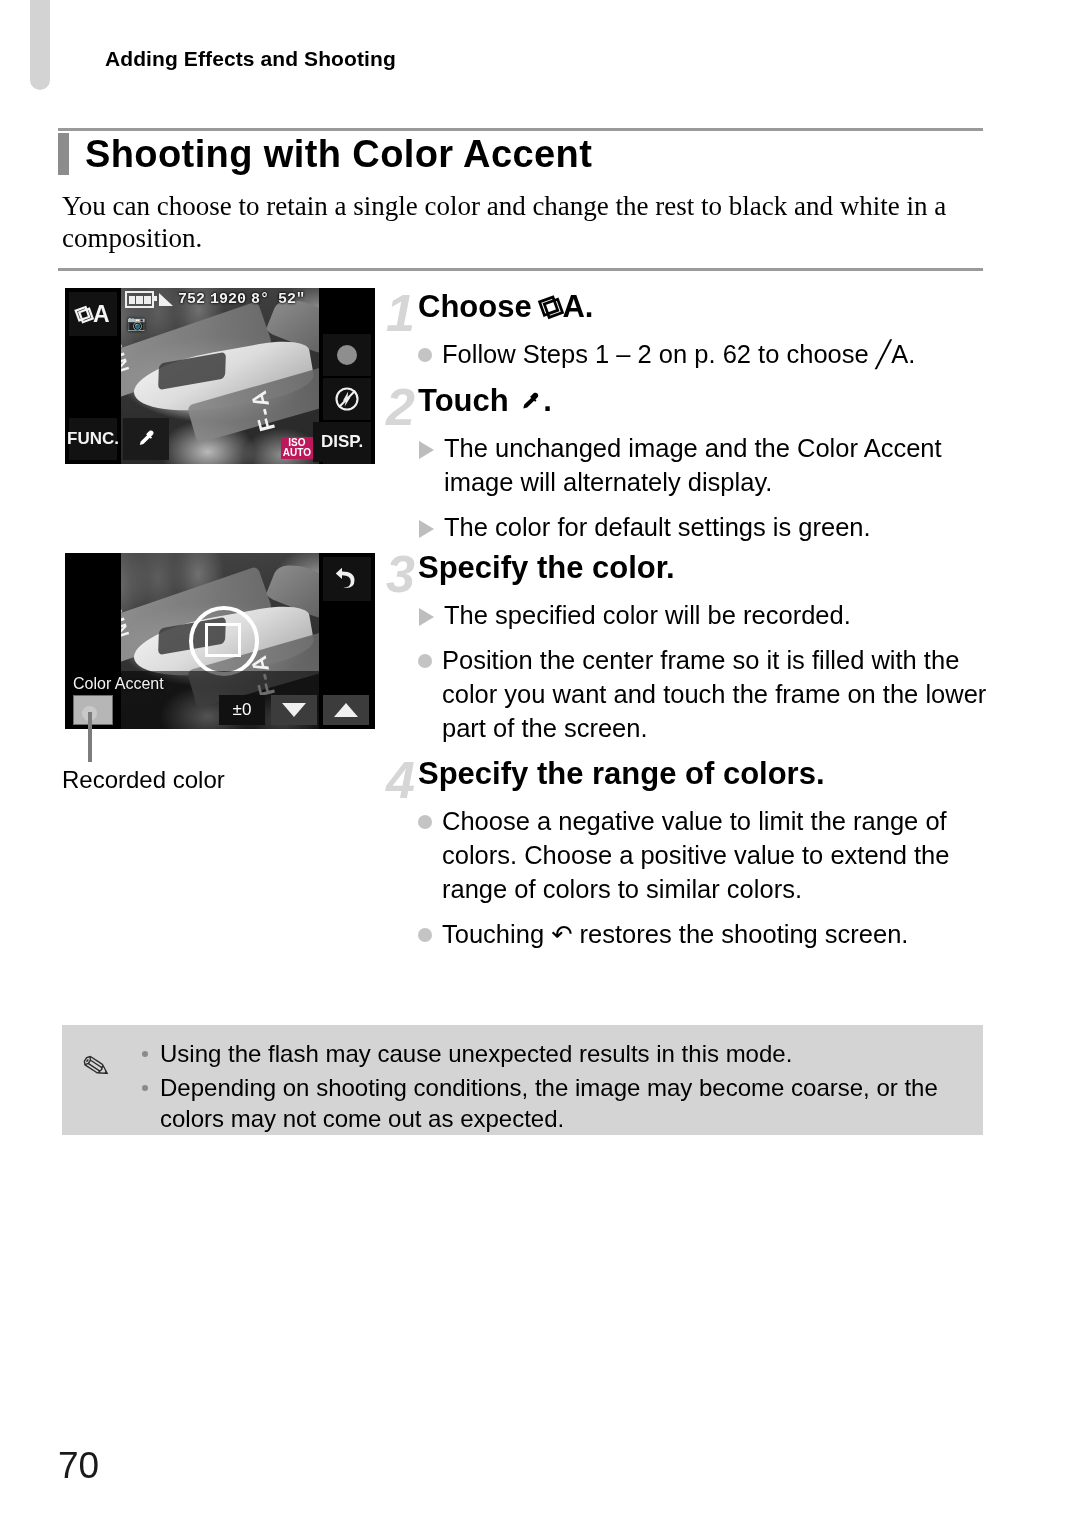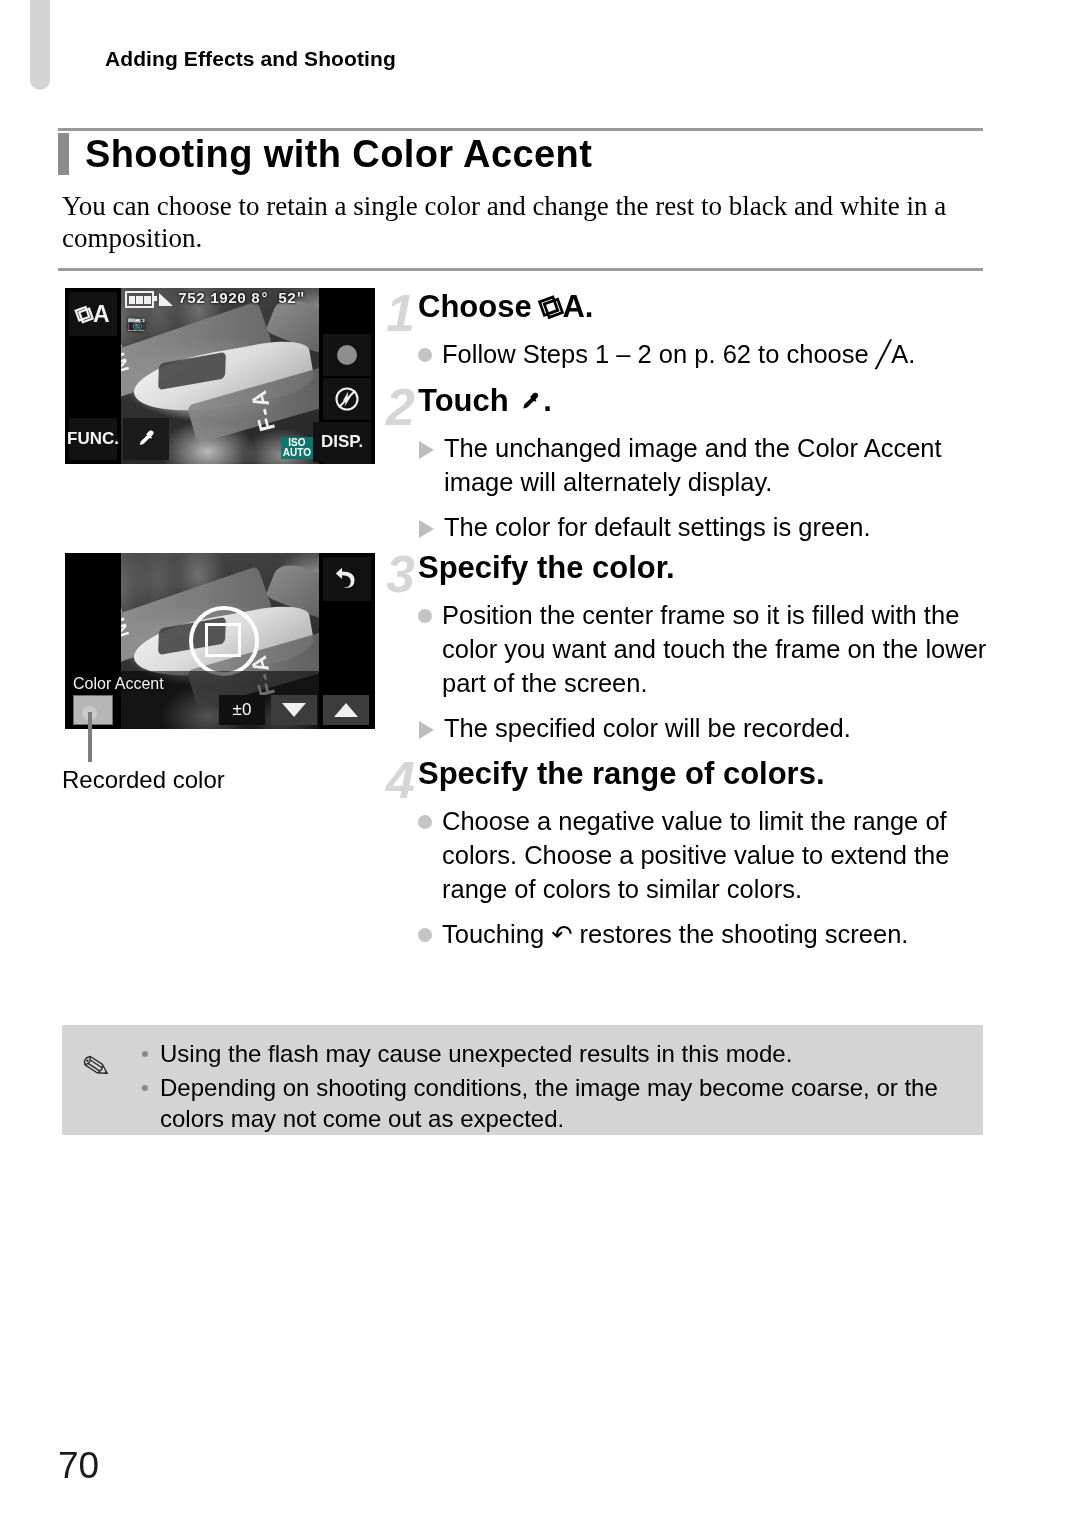--- a/index.html
+++ b/index.html
@@ -272,21 +272,21 @@
     text-shadow: 0 0 3px #000;
   }
   .iso-badge {
     position: absolute;
     right: 62px; bottom: 5px;
     color: #fff;
     font-size: 10px;
     font-weight: bold;
     line-height: 10px;
     text-align: center;
-    background: #0f766e;
+    background: #be185d;
     padding: 1px 2px;
   }
   .iso-badge span { display: block; }
 
   
   .s2-back {
     right: 4px; top: 4px; width: 48px; height: 44px;
     font-size: 26px;
   }
   .s2-bottom {
@@ -633,26 +633,26 @@
   <div class="bullet-row">
     <span class="tri-b"></span>
     <span class="b-text">The color for default settings is green.</span>
   </div>
 </div>
 
 <div class="step step-3">
   <div class="step-num">3</div>
   <div class="step-title">Specify the color.</div>
   <div class="bullet-row">
+    <span class="tri-b"></span>
+    <span class="b-text">The specified color will be recorded.</span>
+  </div>
+  <div class="bullet-row">
     <span class="dot-b"></span>
     <span class="b-text">Position the center frame so it is filled with the color you want and touch the frame on the lower part of the screen.</span>
-  </div>
-  <div class="bullet-row">
-    <span class="tri-b"></span>
-    <span class="b-text">The specified color will be recorded.</span>
   </div>
 </div>
 
 <div class="step step-4">
   <div class="step-num">4</div>
   <div class="step-title">Specify the range of colors.</div>
   <div class="bullet-row">
     <span class="dot-b"></span>
     <span class="b-text">Choose a negative value to limit the range of colors. Choose a positive value to extend the range of colors to similar colors.</span>
   </div>

